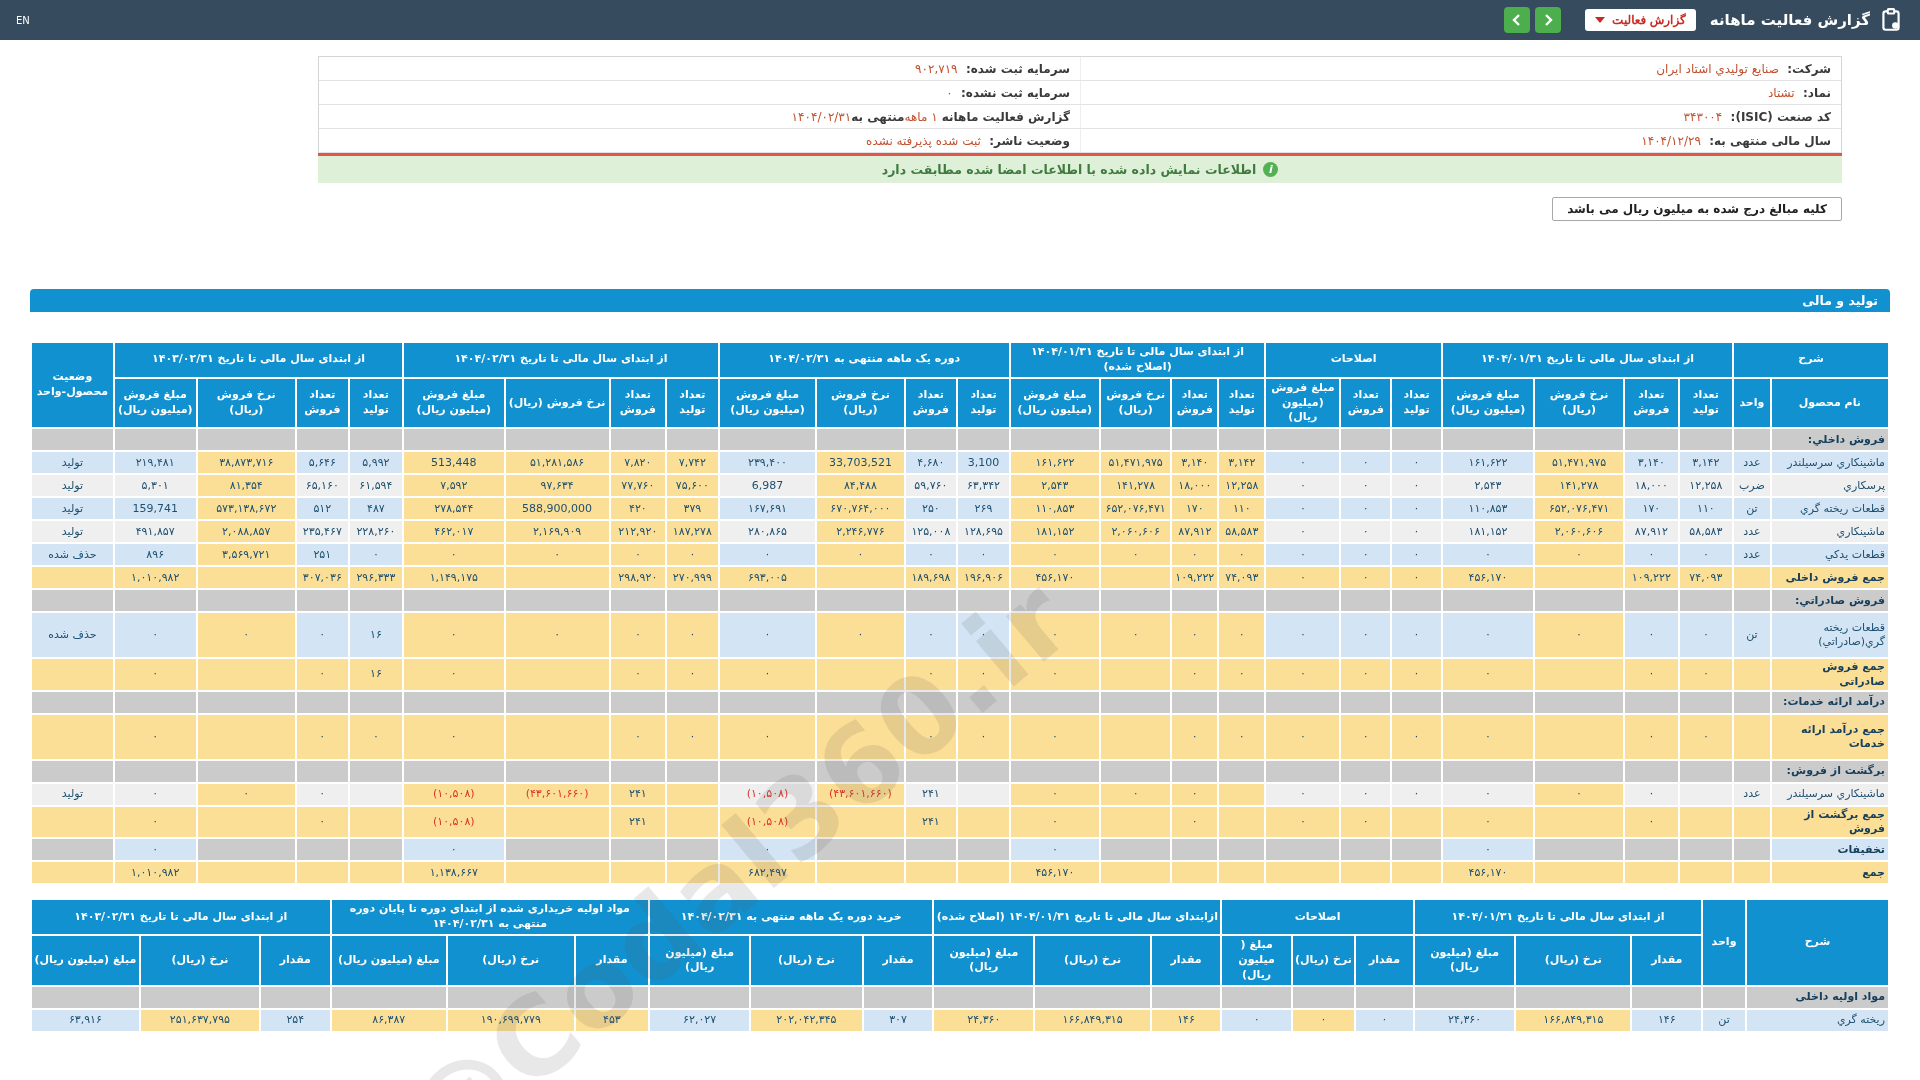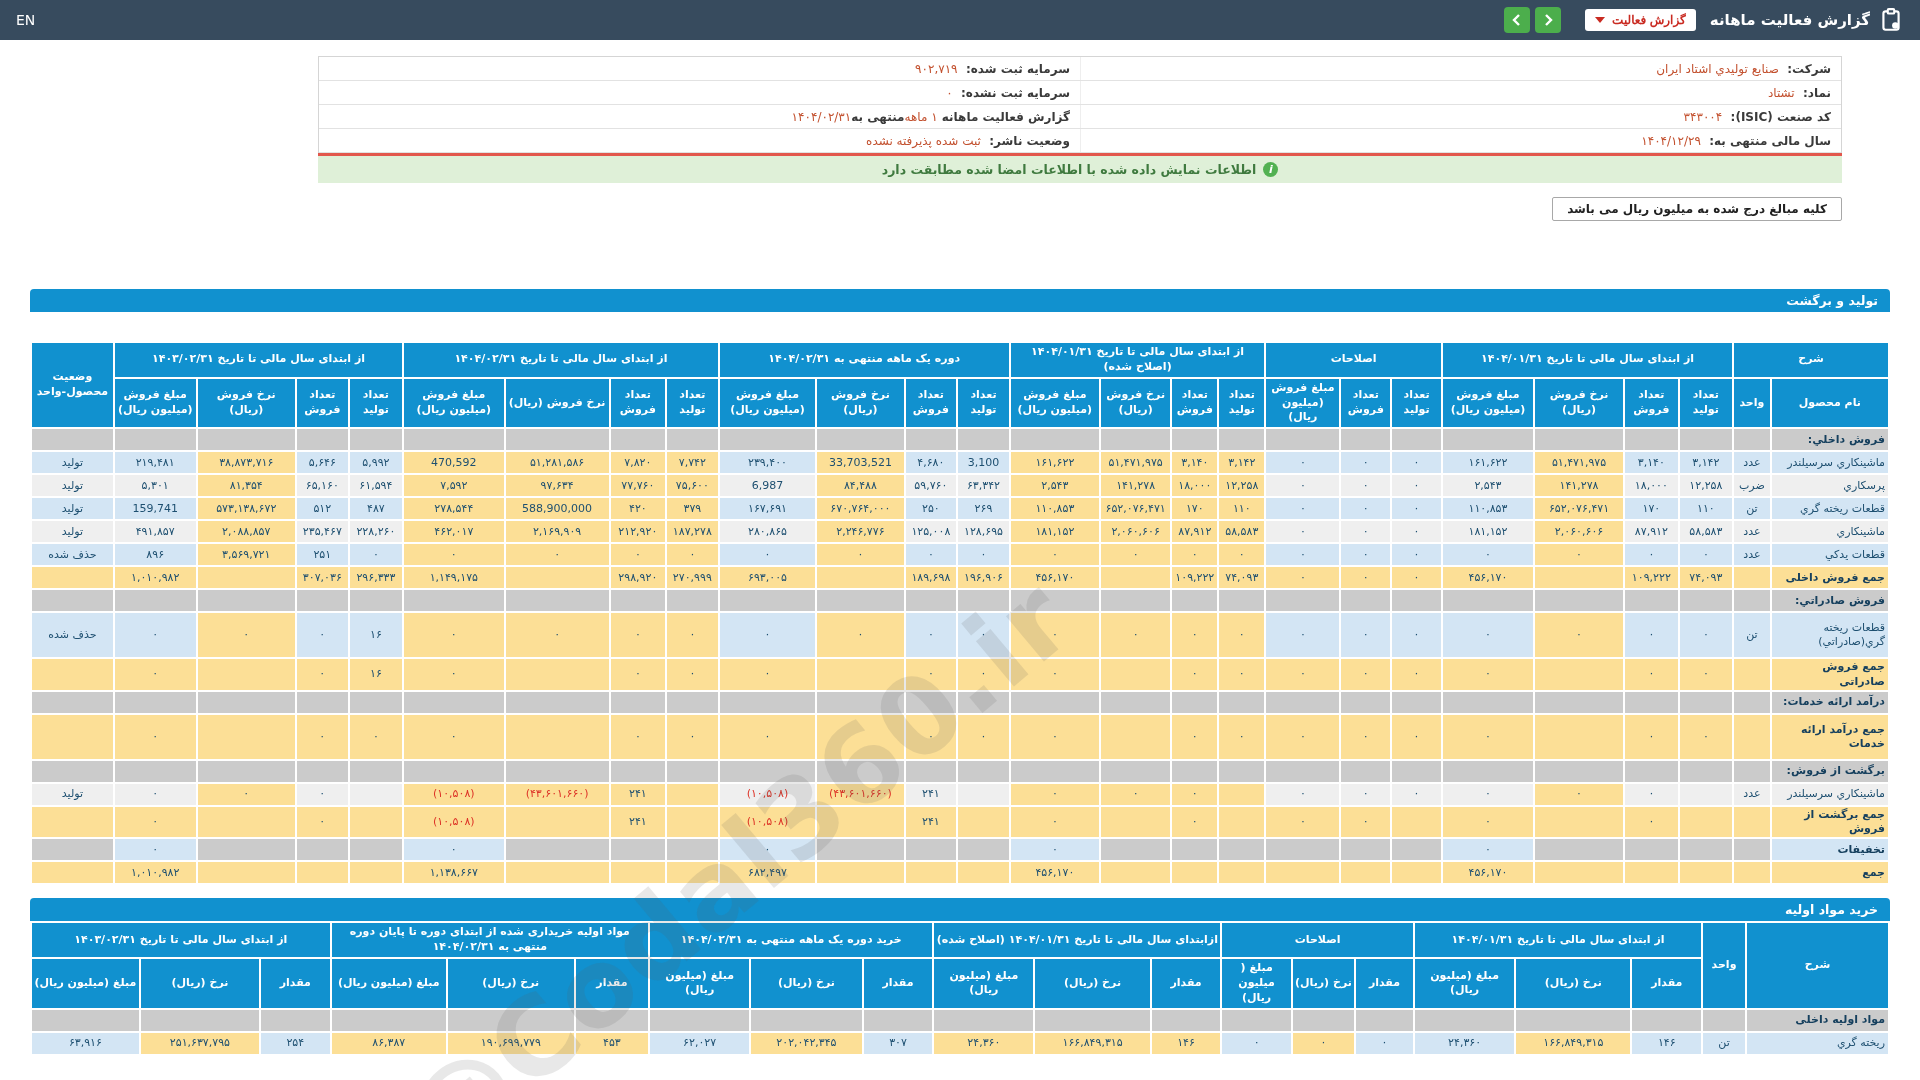--- a/index.html
+++ b/index.html
@@ -11,21 +11,21 @@
   .nav-icon { width:26px; height:26px; margin-left:8px; }
   .nav-title { font-size:15px; font-weight:bold; margin-left:14px; }
   .nav-dd { background:#fff; color:#c92a21; font-size:12px; font-weight:bold;
     border:none; border-radius:3px; padding:4px 10px; display:flex; align-items:center;
     gap:7px; cursor:pointer; margin-left:24px; }
   .nav-dd .caret { width:0; height:0; border-left:5px solid transparent;
     border-right:5px solid transparent; border-top:6px solid #c92a21; }
   .nav-btn { width:26px; height:26px; background:#4cae4c; border:none; border-radius:4px;
     color:#fff; display:flex; align-items:center; justify-content:center; cursor:pointer;
     margin-left:5px; }
-  .nav-en { margin-right:auto; font-size:14px; color:#fff; text-decoration:none; }
+  .nav-en { margin-right:auto; font-size:10px; color:#fff; text-decoration:none; }
   
   .meta-wrap { width:1524px; margin:16px 0 0 0; margin-right:78px; }
   .meta-table { width:100%; border:1px solid #d5d5d5; border-bottom:none; }
   .meta-row { display:flex; border-bottom:1px solid #e2e2e2; height:24px; }
   .meta-cell { width:50%; display:flex; align-items:center; padding:0 10px;
     font-size:12px; border-left:1px solid #eee; }
   .meta-cell:last-child { border-left:none; }
   .meta-cell .l { font-weight:bold; color:#3a3a3a; white-space:pre; }
   .meta-cell .v { color:#c3512f; white-space:pre; }
   .red-line { height:3px; background:#e2574c; }
@@ -152,21 +152,21 @@
     <span>اطلاعات نمایش داده شده با اطلاعات امضا شده مطابقت دارد</span>
   </div>
 </div>
 <div class="note-box">کلیه مبالغ درج شده به میلیون ریال می باشد</div>
 
 
 <div class="content">
   <div class="watermark">@Codal360.ir</div>
 
   <div class="sales-sec">
-    <div class="band">تولید و برگشت</div>
+    <div class="band">تولید و مالی</div>
     <table class="tbl" id="t1">
         <colgroup>
           <col style="width: 6.2%;">
           <col style="width: 1.9%;">
           <col style="width: 2.8%;">
           <col style="width: 2.8%;">
           <col style="width: 4.7%;">
           <col style="width: 4.8%;">
           <col style="width: 2.6%;">
           <col style="width: 2.6%;">
@@ -271,21 +271,21 @@
             <td class="y">۳,۱۴۰</td>
             <td class="y">۵۱,۴۷۱,۹۷۵</td>
             <td class="y">۱۶۱,۶۲۲</td>
             <td class="b">3,100</td>
             <td class="b">۴,۶۸۰</td>
             <td class="y">33,703,521</td>
             <td class="b">۲۳۹,۴۰۰</td>
             <td class="y">۷,۷۴۲</td>
             <td class="y">۷,۸۲۰</td>
             <td class="y">۵۱,۲۸۱,۵۸۶</td>
-            <td class="y">470,592</td>
+            <td class="y">513,448</td>
             <td class="b">۵,۹۹۲</td>
             <td class="b">۵,۶۴۶</td>
             <td class="y">۳۸,۸۷۳,۷۱۶</td>
             <td class="b">۲۱۹,۴۸۱</td>
             <td class="b">تولید</td>
           </tr>
           <tr>
             <td class="w nm">پرسکاري</td>
             <td class="w">ضرب</td>
             <td class="w">۱۲,۲۵۸</td>
@@ -703,21 +703,20 @@
             <td class="y"></td>
             <td class="y"></td>
             <td class="y">۱,۰۱۰,۹۸۲</td>
             <td class="y"></td>
           </tr>
         </tbody>
       </table>
   </div>
 
   <div class="mat-sec">
-    <div class="band">خرید مواد اولیه</div>
     <table class="tbl" id="t2">
         <colgroup>
           <col style="width: 7.4%;">
           <col style="width: 2.2%;">
           <col style="width: 3.6%;">
           <col style="width: 6%;">
           <col style="width: 5.2%;">
           <col style="width: 3%;">
           <col style="width: 3.2%;">
           <col style="width: 3.6%;">

